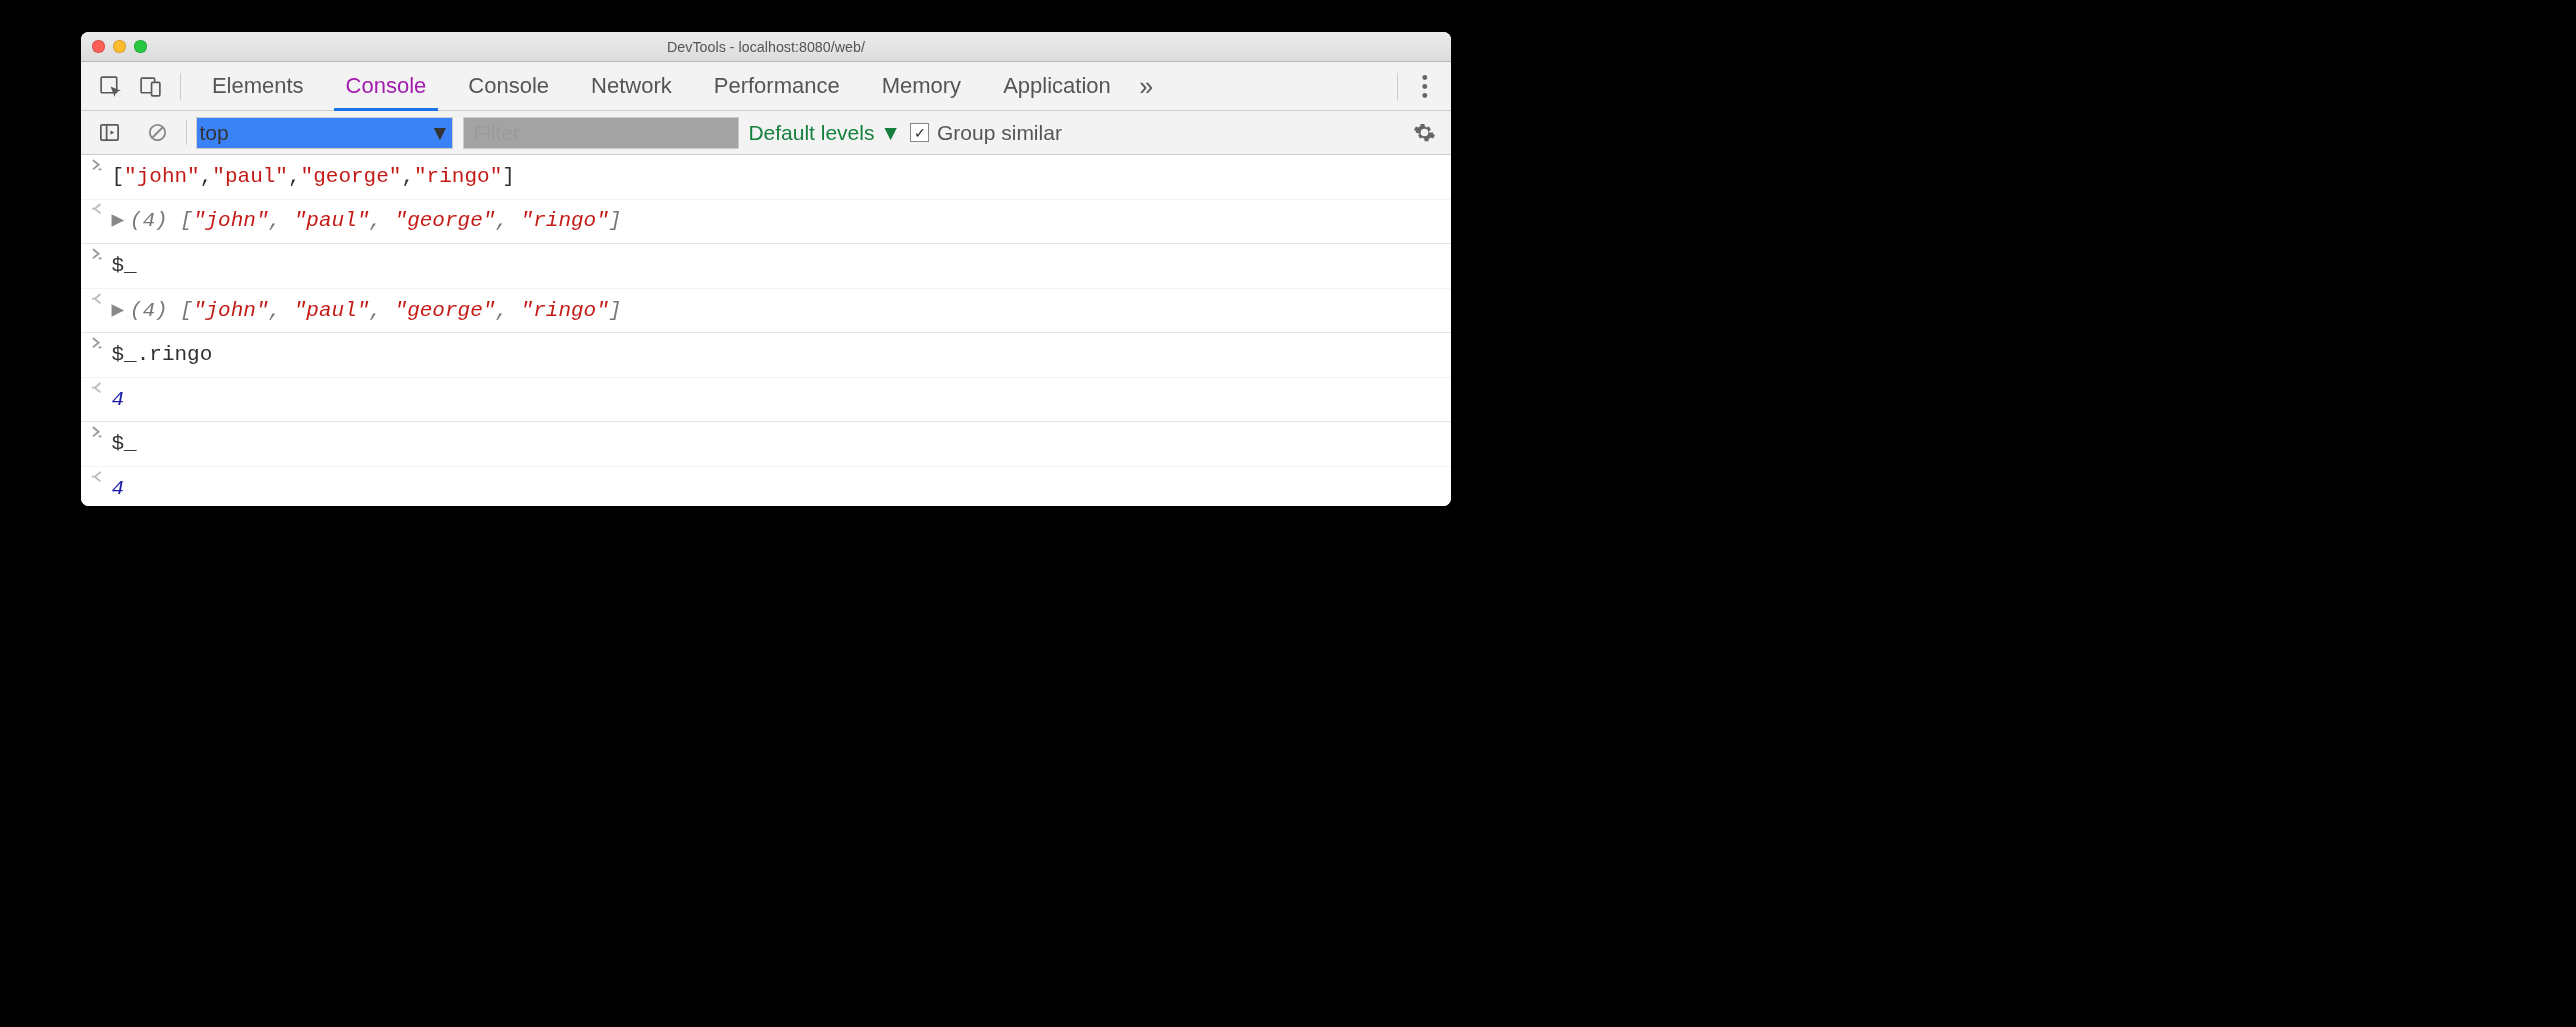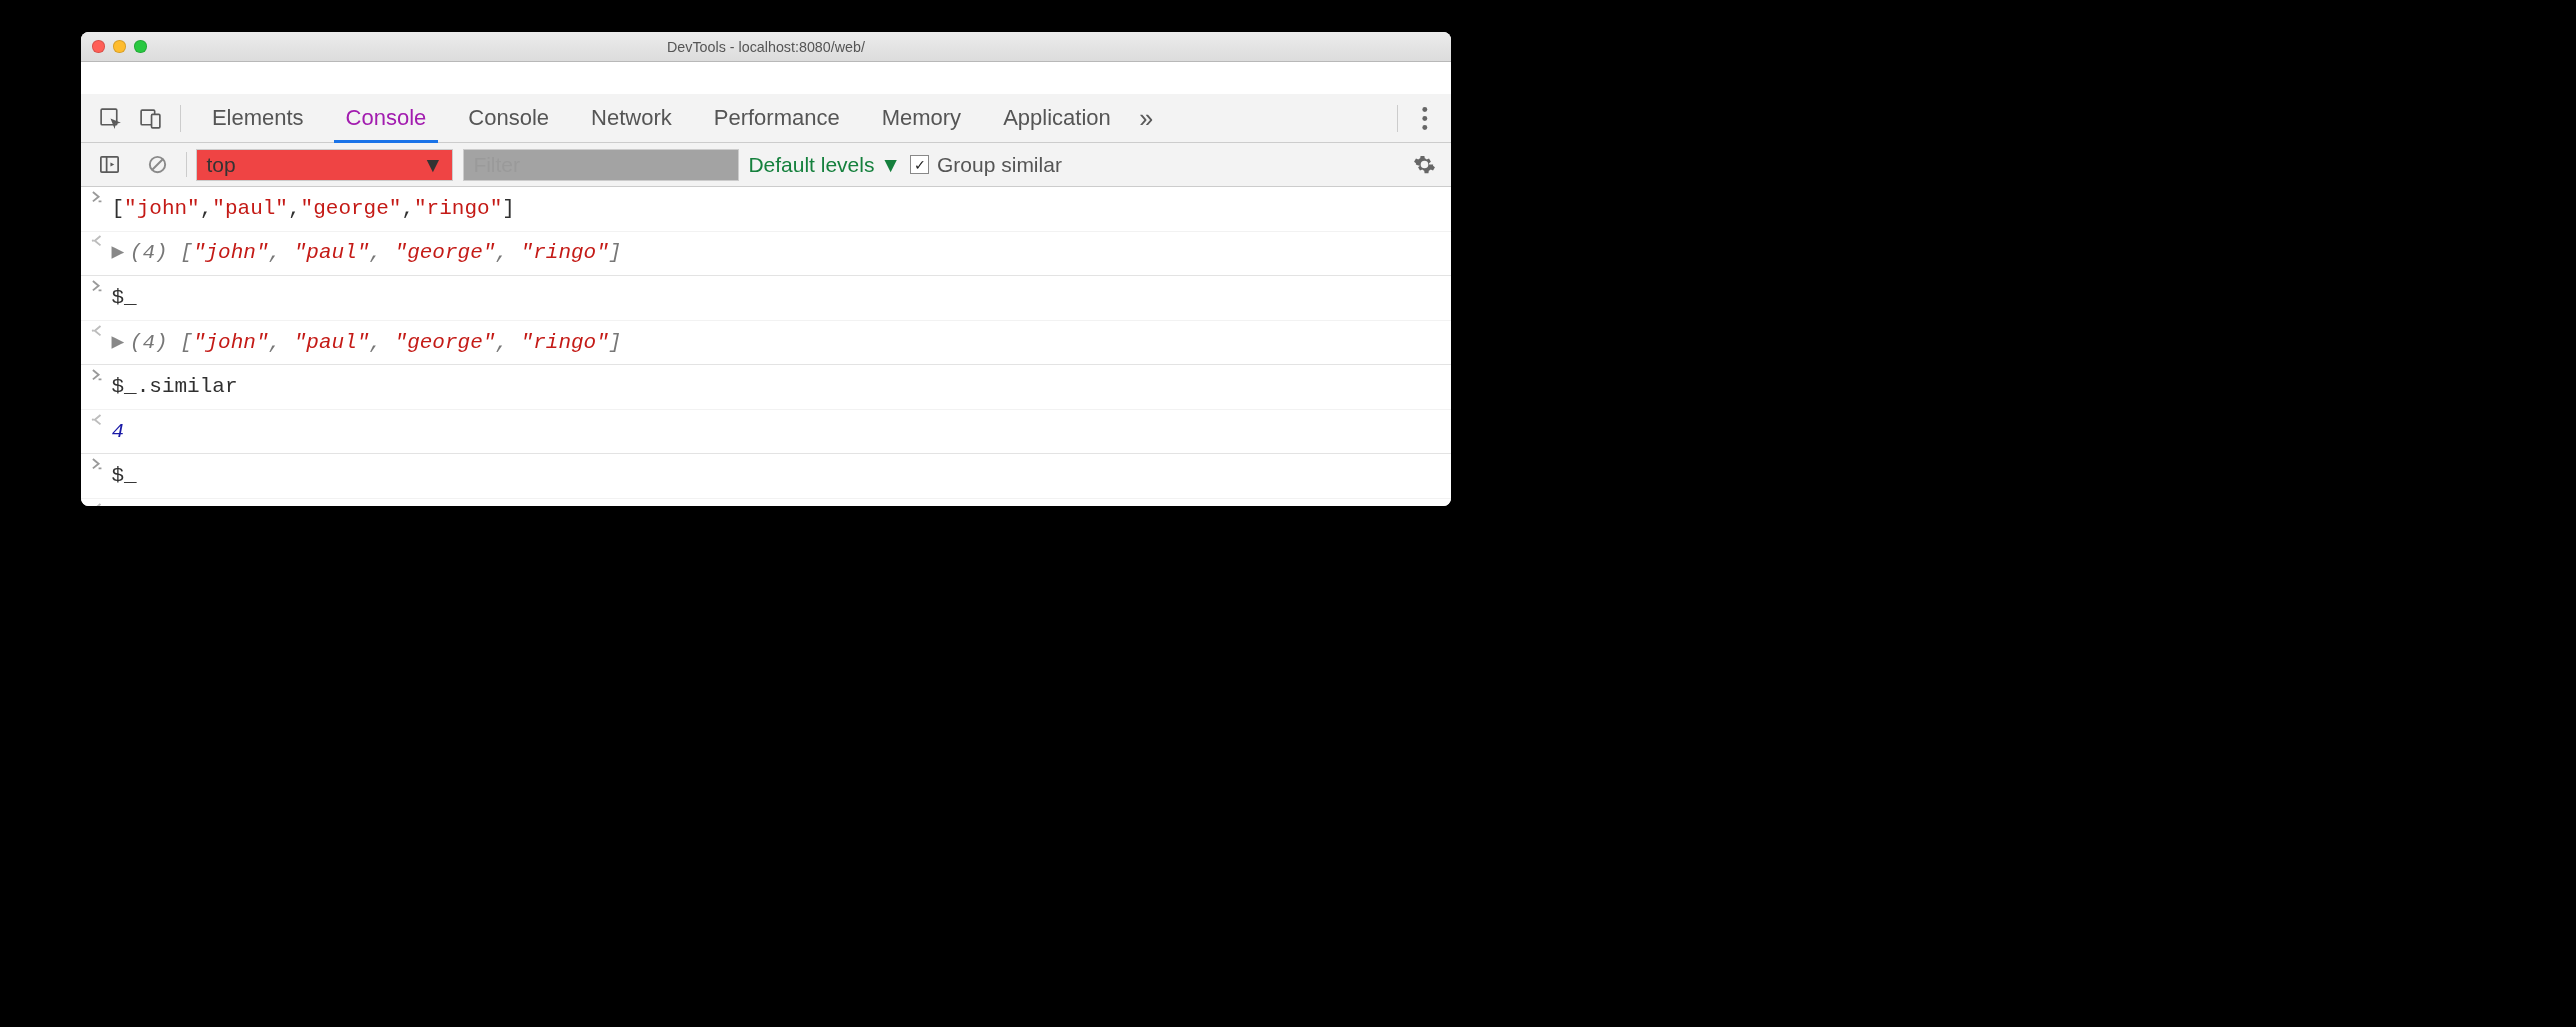--- a/index.html
+++ b/index.html
@@ -57,21 +57,20 @@
   }
   
   .tabs {
     height: 49px;
     background: #f3f3f3;
     border-bottom: 1px solid #ccc;
     display: flex;
     align-items: center;
     padding: 0 9.5px 0 9.5px;
     gap: 0;
-    margin-top: 32px;
   }
   .icon-btn {
     height: 100%;
     display: inline-flex;
     align-items: center;
     justify-content: center;
     padding: 0 7.6px;
     color: #5a5a5a;
     cursor: default;
   }
@@ -112,23 +111,23 @@
     align-items: center;
     padding: 0 9.5px;
     gap: 9.5px;
     font-size: 21px;
     color: #555;
   }
   .toolbar .sep { width: 1px; height: 25px; background: #ccc; }
   .context-select {
     height: 32px;
     min-width: 257px;
-    padding: 0 9px;
+    padding: 0 2px;
     border: 1px solid #ccc;
-    background: #ef4444;
+    background: #3b82f6;
     display: inline-flex;
     align-items: center;
     justify-content: space-between;
     gap: 7.6px;
     color: #333;
   }
   .filter {
     height: 32px;
     width: 276px;
     border: 1px solid #ccc;
@@ -297,21 +296,21 @@
           </div>
           <div class="content italic"><span class="expander">▶</span><span class="count">(4) </span><span class="brkt">[</span><span class="str">"john"</span><span class="brkt">, </span><span class="str">"paul"</span><span class="brkt">, </span><span class="str">"george"</span><span class="brkt">, </span><span class="str">"ringo"</span><span class="brkt">]</span></div>
         </div>
         <div class="row">
           <div class="gutter in">
             <svg width="11.4" height="13.3" viewBox="0 0 12 14">
               <path d="M2 2 L8 7 L2 12" fill="none" stroke="#9a9a9a" stroke-width="2"></path>
               <line x1="8" y1="12" x2="11" y2="12" stroke="#9a9a9a" stroke-width="2"></line>
             </svg>
           </div>
-          <div class="content"><span class="plain">$_.similar</span></div>
+          <div class="content"><span class="plain">$_.ringo</span></div>
         </div>
         <div class="row group-end">
           <div class="gutter out">
             <svg width="11.4" height="13.3" viewBox="0 0 12 14">
               <path d="M10 2 L4 7 L10 12" fill="none" stroke="#bdbdbd" stroke-width="2"></path>
               <circle cx="2" cy="7" r="1.2" fill="#bdbdbd"></circle>
             </svg>
           </div>
           <div class="content italic"><span class="num">4</span></div>
         </div>

